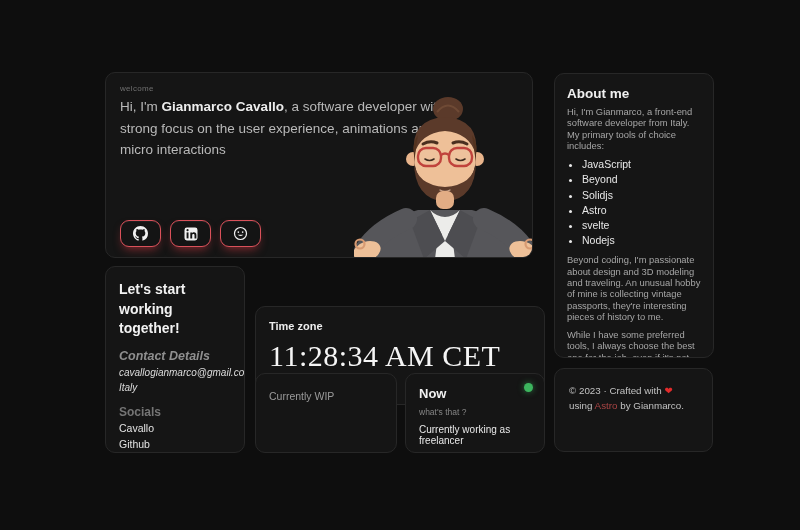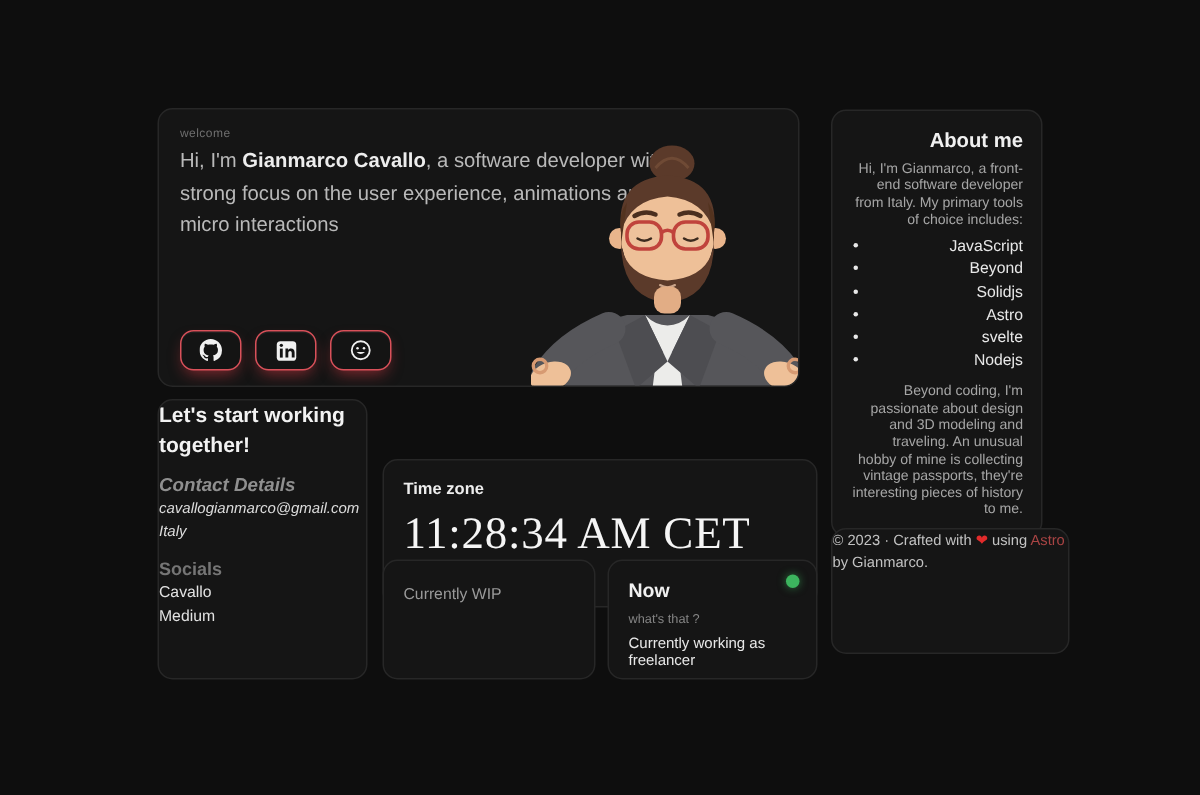--- a/index.html
+++ b/index.html
@@ -27,46 +27,46 @@
   .socials-row{position:absolute;left:14px;bottom:10px;display:flex;gap:9px;}
   .social-btn{
     width:41px;height:27px;border-radius:9px;
     background:#141414;
     border:1px solid #d9515a;
     box-shadow:0 5px 10px -3px rgba(224,58,70,.55), inset 0 1px 0 rgba(255,255,255,.05);
     display:flex;align-items:center;justify-content:center;cursor:pointer;padding:0;
   }
   .avatar{position:absolute;right:-4px;bottom:-2px;width:182px;height:166px;}
   
-  #about{left:449px;top:1px;width:141px;height:285px;padding:12px;text-align:right;}
+  #about{left:449px;top:1px;width:160px;height:285px;padding:12px;}
   .about-title{font-size:13.5px;font-weight:700;color:#f0f0f0;margin:0 0 5px;}
   .about-p{font-size:9.4px;line-height:1.2;color:#a6a6a6;margin:0 0 7px;}
   .tools-list{margin:0 0 7px;padding-left:15px;}
   .tools-list li{font-size:10.5px;line-height:1.26;color:#e8e8e8;margin-bottom:2px;}
   
-  #work{left:0;top:194px;width:140px;height:187px;}
+  #work{left:0;top:194px;width:140px;height:187px;padding:13px;}
   .work-title{font-size:14px;font-weight:700;color:#f2f2f2;line-height:1.4;margin:0;}
   .contact-heading{margin:10px 0 2px;font-style:italic;font-weight:700;font-size:12.5px;color:#8f8f8f;}
   .contact-line{font-style:italic;font-size:10px;color:#dcdcdc;line-height:1.5;}
   .socials-heading{margin:10px 0 2px;font-size:12px;font-weight:700;color:#757575;}
   .social-link{font-size:10.5px;color:#e2e2e2;line-height:1.5;cursor:pointer;}
   
   #timezone{left:150px;top:194px;width:290px;height:99px;padding:13px;margin-top:40px;}
   .tz-title{font-size:11px;font-weight:700;color:#ededed;margin:0;}
   .clock{margin-top:7px;font-family:"Liberation Serif",serif;font-size:30px;color:#f5f5f5;letter-spacing:.5px;}
   
   #blog{left:150px;top:301px;width:142px;height:80px;padding:12px 13px;}
   #now{left:300px;top:301px;width:140px;height:80px;padding:12px 13px;}
   .small-title{font-size:13px;font-weight:700;color:#f0f0f0;margin:0;}
   .blog-status{margin-top:4px;font-size:10.5px;color:#9a9a9a;}
   .now-hint{margin-top:6px;font-size:8.5px;color:#858585;cursor:pointer;}
   .now-status{margin-top:7px;font-size:10px;color:#e8e8e8;}
   .green-dot{position:absolute;top:9px;right:11px;width:9px;height:9px;border-radius:50%;background:#3cb55e;box-shadow:0 0 6px rgba(60,181,94,.6);}
   
-  #footer{left:449px;top:280px;width:159px;height:84px;padding:0;font-size:9.8px;color:#c2c2c2;line-height:1.55;}
+  #footer{left:449px;top:296px;width:159px;height:84px;padding:14px;font-size:9.8px;color:#c2c2c2;line-height:1.55;}
   .heart{color:#e22b2b;}
   .astro-link{color:#a94444;cursor:pointer;}
 </style>
 </head>
 <body>
 
 <div class="grid">
 
   <section class="card" id="hero">
     <div class="eyebrow">welcome</div>
@@ -162,20 +162,21 @@
     <p class="about-p">While I have some preferred tools, I always choose the best one for the job, even if it's not on my usual list. My goal is to find the right solution for each project.</p>
   </section>
 
   <section class="card" id="work">
     <h2 class="work-title">Let's start working together!</h2>
     <div class="contact-heading">Contact Details</div>
     <div class="contact-line">cavallogianmarco@gmail.com</div>
     <div class="contact-line">Italy</div>
     <div class="socials-heading">Socials</div>
     <div class="social-link">Cavallo</div>
+    <div class="social-link">Github</div>
     <div class="social-link">Medium</div>
 
   </section>
 
   <section class="card" id="timezone">
     <h2 class="tz-title">Time zone</h2>
     <div class="clock">11:28:34 AM CET</div>
   </section>
 
   <section class="card" id="blog">

